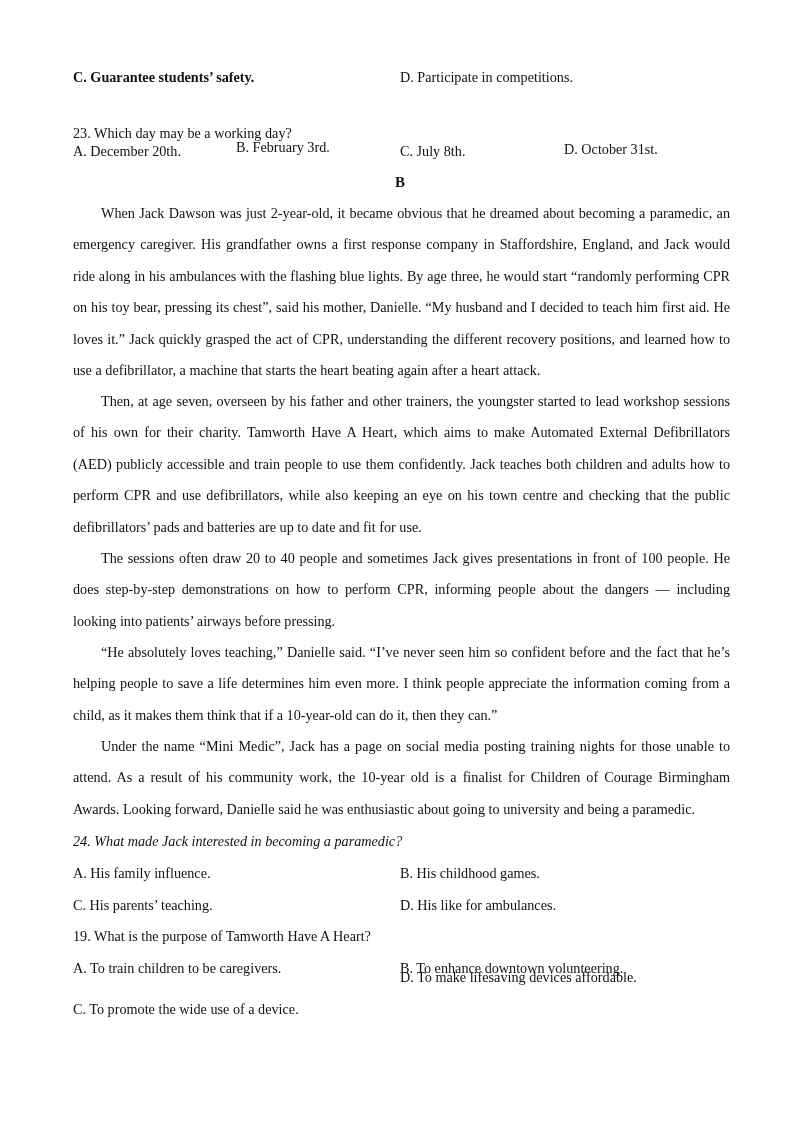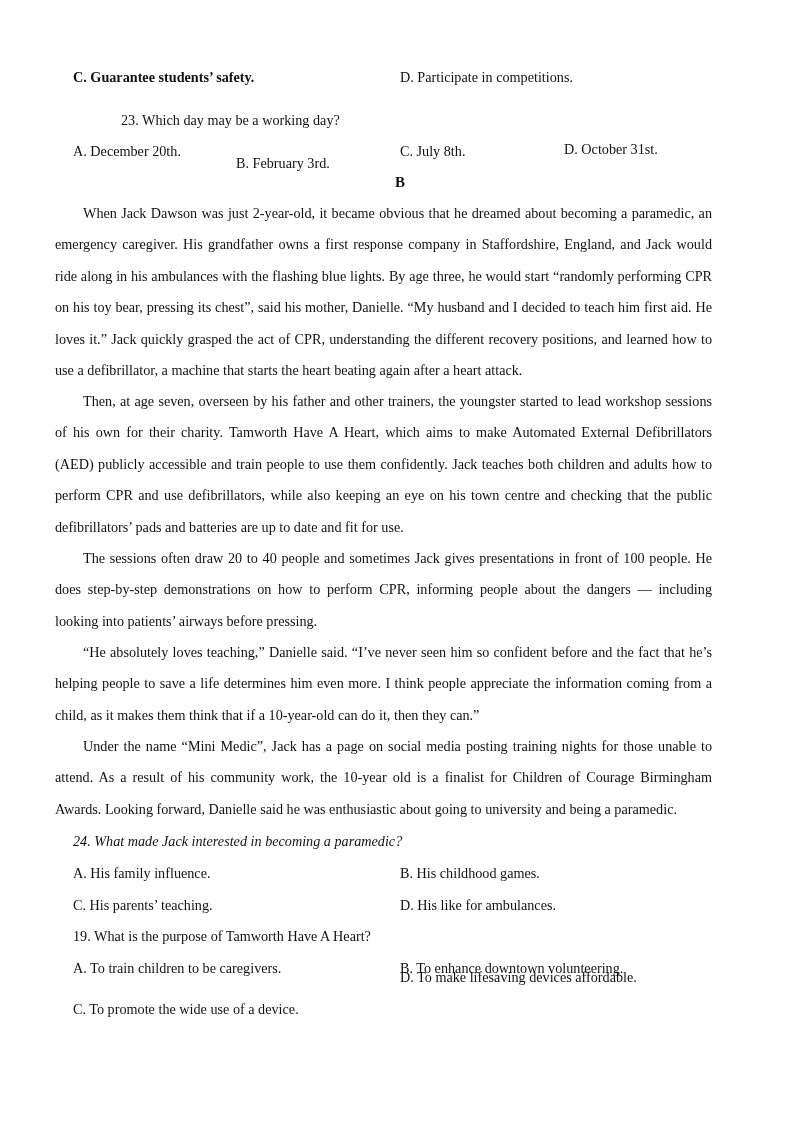--- a/index.html
+++ b/index.html
@@ -32,36 +32,36 @@
     position: absolute;
     left: 0;
     width: 800px;
     text-align: center;
     font-weight: bold;
     font-size: 15px;
     line-height: 18px;
   }
   .para {
     position: absolute;
-    left: 55px;
+    left: 73px;
     width: 657px;
     line-height: 31.4px;
     text-align: justify;
   }
   .para .indent { display: inline-block; width: 28px; }
 </style>
 </head>
 <body>
 
 <div class="opt col-a" style="top:68px;font-weight:bold;">C.  Guarantee students’ safety.</div>
 <div class="opt col-half" style="top:68px;">D. Participate in competitions.</div>
 
-<div class="line" style="top:111px;margin-left:48px;">23. Which day may be a working day?</div>
+<div class="line" style="top:124px;">23. Which day may be a working day?</div>
 <div class="opt col-a" style="top:142px;">A. December 20th.</div>
-<div class="opt col-b4" style="top:154px;text-align:center;">B. February 3rd.</div>
+<div class="opt col-b4" style="top:138px;text-align:center;">B. February 3rd.</div>
 <div class="opt col-c4" style="top:142px;">C. July 8th.</div>
 <div class="opt col-d4" style="top:140px;">D. October 31st.</div>
 
 <div class="section-title" style="top:173px;">B</div>
 
 <div class="para" style="top:198px;"><span class="indent"></span><span>When Jack Dawson was just 2-year-old, it became obvious that he dreamed about becoming a paramedic, an emergency caregiver. His grandfather owns a first response company in Staffordshire, England, and Jack would ride along in his ambulances with the flashing blue lights. By age three, he would start “randomly performing CPR on his toy bear, pressing its chest”, said his mother, Danielle. “My husband and I decided to teach him first aid. He loves it.” Jack quickly grasped the act of CPR, understanding the different recovery positions, and learned how to use a defibrillator, a machine that starts the heart beating again after a heart attack.</span></div>
 <div class="para" style="top:386px;"><span class="indent"></span><span>Then, at age seven, overseen by his father and other trainers, the youngster started to lead workshop sessions of his own for their charity. Tamworth Have A Heart, which aims to make Automated External Defibrillators (AED) publicly accessible and train people to use them confidently. Jack teaches both children and adults how to perform CPR and use defibrillators, while also keeping an eye on his town centre and checking that the public defibrillators’ pads and batteries are up to date and fit for use.</span></div>
 <div class="para" style="top:543px;"><span class="indent"></span><span>The sessions often draw 20 to 40 people and sometimes Jack gives presentations in front of 100 people. He does step-by-step demonstrations on how to perform CPR, informing people about the dangers — including looking into patients’ airways before pressing.</span></div>
 <div class="para" style="top:637px;"><span class="indent"></span><span>“He absolutely loves teaching,” Danielle said. “I’ve never seen him so confident before and the fact that he’s helping people to save a life determines him even more. I think people appreciate the information coming from a child, as it makes them think that if a 10-year-old can do it, then they can.”</span></div>
 <div class="para" style="top:731px;"><span class="indent"></span><span>Under the name “Mini Medic”, Jack has a page on social media posting training nights for those unable to attend. As a result of his community work, the 10-year old is a finalist for Children of Courage Birmingham Awards. Looking forward, Danielle said he was enthusiastic about going to university and being a paramedic.</span></div>

